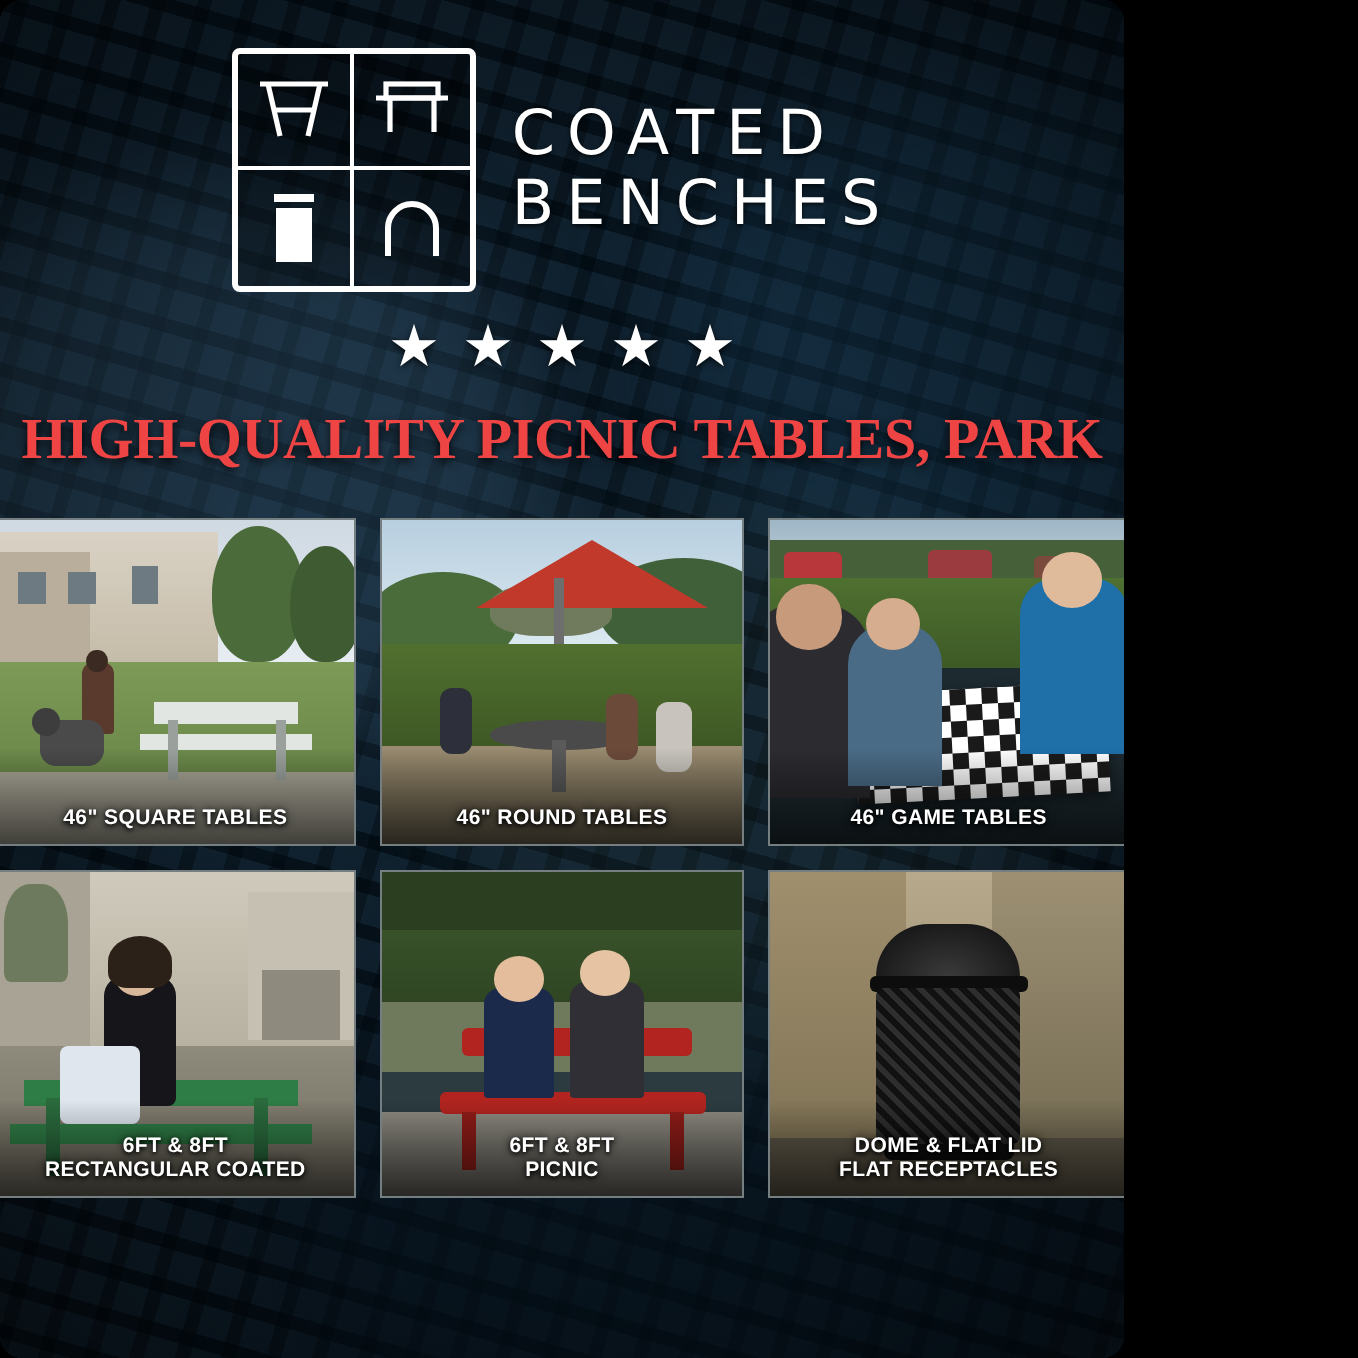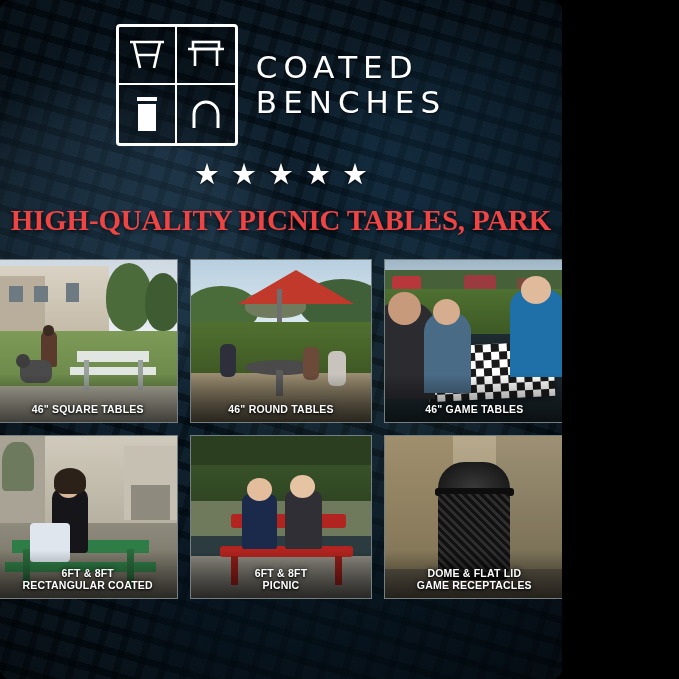--- a/index.html
+++ b/index.html
@@ -439,19 +439,19 @@
           <div class="obj" style="left:0;bottom:0;width:100%;height:18%;background:#5d5647;"></div>
 
           <div class="obj t6-lid" style="left:30%;top:16%;width:40%;height:18%;"></div>
           <div class="obj" style="left:28%;top:32%;width:44%;height:5%;background:#0d0d0d;border-radius:3px;"></div>
           <div class="obj t6-can" style="left:30%;top:36%;width:40%;height:48%;"></div>
           <div class="obj" style="left:32%;top:84%;width:36%;height:5%;background:#121212;border-radius:0 0 4px 4px;"></div>
         </div>
         <div class="shade"></div>
         <div class="caption">
           <div>DOME &amp; FLAT LID</div>
-          <div>GAME RECEPTACLES</div>
+          <div>FLAT RECEPTACLES</div>
         </div>
       </div>
 
     </div>
   </div>
 </div>
 
 </body></html>

